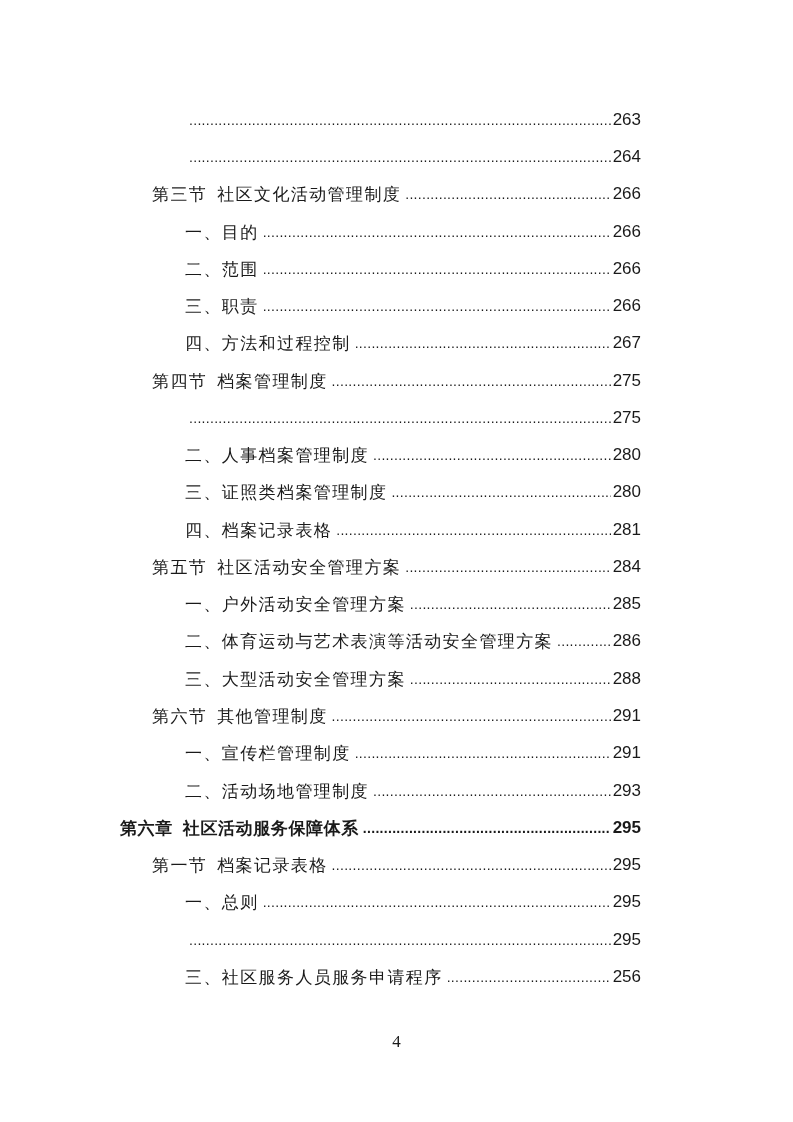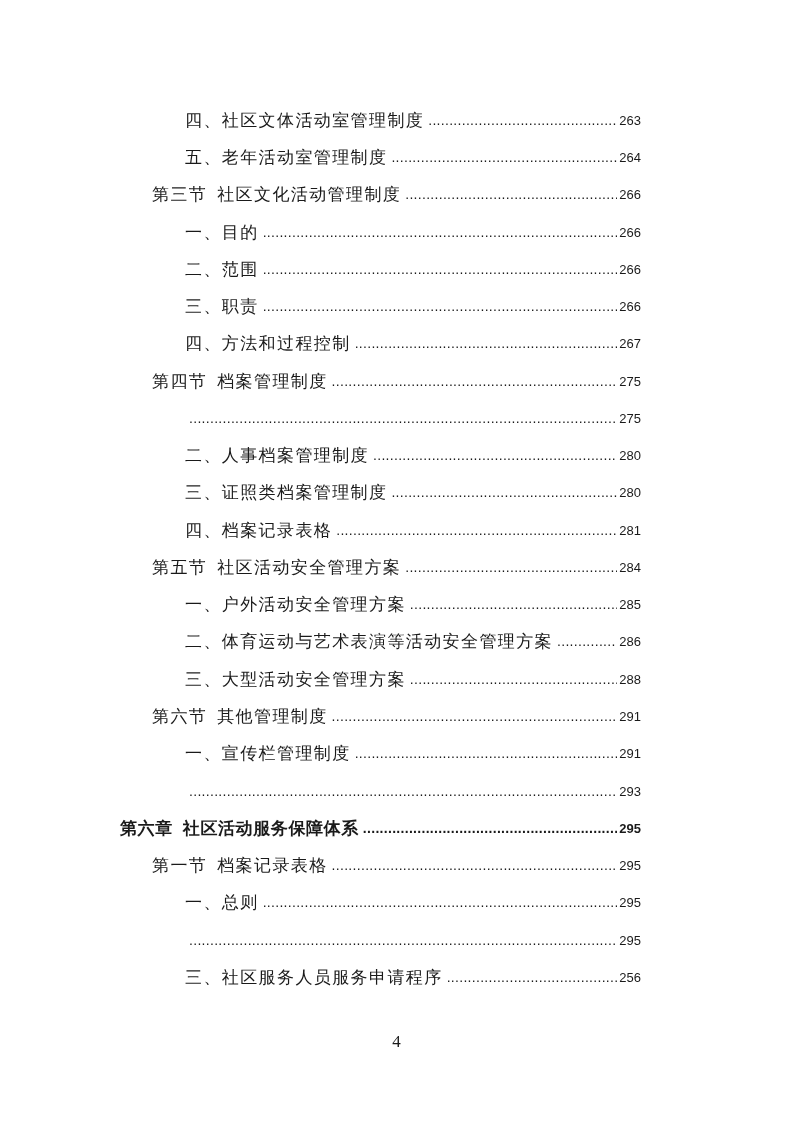--- a/index.html
+++ b/index.html
@@ -2,41 +2,39 @@
 <html><head>
   <meta charset="utf-8">
   <style>
     html, body { margin: 0; padding: 0; background: #ffffff; }
     body { width: 793px; height: 1122px; position: relative; overflow: hidden; color: #1a1a1a; }
     .toc { position: absolute; left: 0; top: 102px; width: 793px; }
     .row { position: absolute; height: 30px; display: flex; align-items: center; right: 152px; font-family: "DejaVu Sans", "Liberation Sans", sans-serif; font-size: 17px; white-space: nowrap; }
     .row .label { flex: 0 0 auto; letter-spacing: 1.4px; }
     .row .dots { flex: 1 1 auto; overflow: hidden; height: 20px; margin: 0 2px 0 4px; position: relative; }
     .row .dots::before { content: "................................................................................................................................................................................"; position: absolute; left: 0; bottom: 2px; font-family: "Liberation Sans", sans-serif; font-size: 14px; letter-spacing: 0.3px; color: #1a1a1a; }
-    .row .page { flex: 0 0 auto; font-family: "Liberation Sans", sans-serif; font-size: 13px; }
+    .row .page { flex: 0 0 auto; font-family: "Liberation Sans", sans-serif; font-size: 17px; }
     .lvl-section { left: 152px; }
     .lvl-item { left: 185px; }
     .lvl-chapter { left: 120px; font-weight: bold; align-items: center; }
     .lvl-chapter .label { letter-spacing: 0.6px; }
     .lvl-chapter .page { font-weight: bold; }
     .lvl-chapter .dots::before { font-weight: bold; }
     .section-num { margin-right: 10px; }
     .footer { position: absolute; top: 1032px; left: 0; width: 793px; text-align: center; font-family: "Liberation Serif", serif; font-size: 17px; }
   </style>
 </head>
 <body>
 
 <div class="toc">
   <div class="row lvl-item" style="top:3px">
-      <span class="label"><span>四、</span><span>社区文体活动室管理制度</span></span>
       <span class="dots"></span>
       <span class="page">263</span>
     </div>
   <div class="row lvl-item" style="top:40px">
-      <span class="label"><span>五、</span><span>老年活动室管理制度</span></span>
       <span class="dots"></span>
       <span class="page">264</span>
     </div>
   <div class="row lvl-section" style="top:77px">
       <span class="label"><span class="section-num">第三节</span><span>社区文化活动管理制度</span></span>
       <span class="dots"></span>
       <span class="page">266</span>
     </div>
   <div class="row lvl-item" style="top:115px">
       <span class="label"><span>一、</span><span>目的</span></span>
@@ -106,20 +104,21 @@
       <span class="label"><span class="section-num">第六节</span><span>其他管理制度</span></span>
       <span class="dots"></span>
       <span class="page">291</span>
     </div>
   <div class="row lvl-item" style="top:636px">
       <span class="label"><span>一、</span><span>宣传栏管理制度</span></span>
       <span class="dots"></span>
       <span class="page">291</span>
     </div>
   <div class="row lvl-item" style="top:674px">
+      <span class="label"><span>二、</span><span>活动场地管理制度</span></span>
       <span class="dots"></span>
       <span class="page">293</span>
     </div>
   <div class="row lvl-chapter" style="top:711px">
       <span class="label"><span class="section-num">第六章</span><span>社区活动服务保障体系</span></span>
       <span class="dots"></span>
       <span class="page">295</span>
     </div>
   <div class="row lvl-section" style="top:748px">
       <span class="label"><span class="section-num">第一节</span><span>档案记录表格</span></span>

